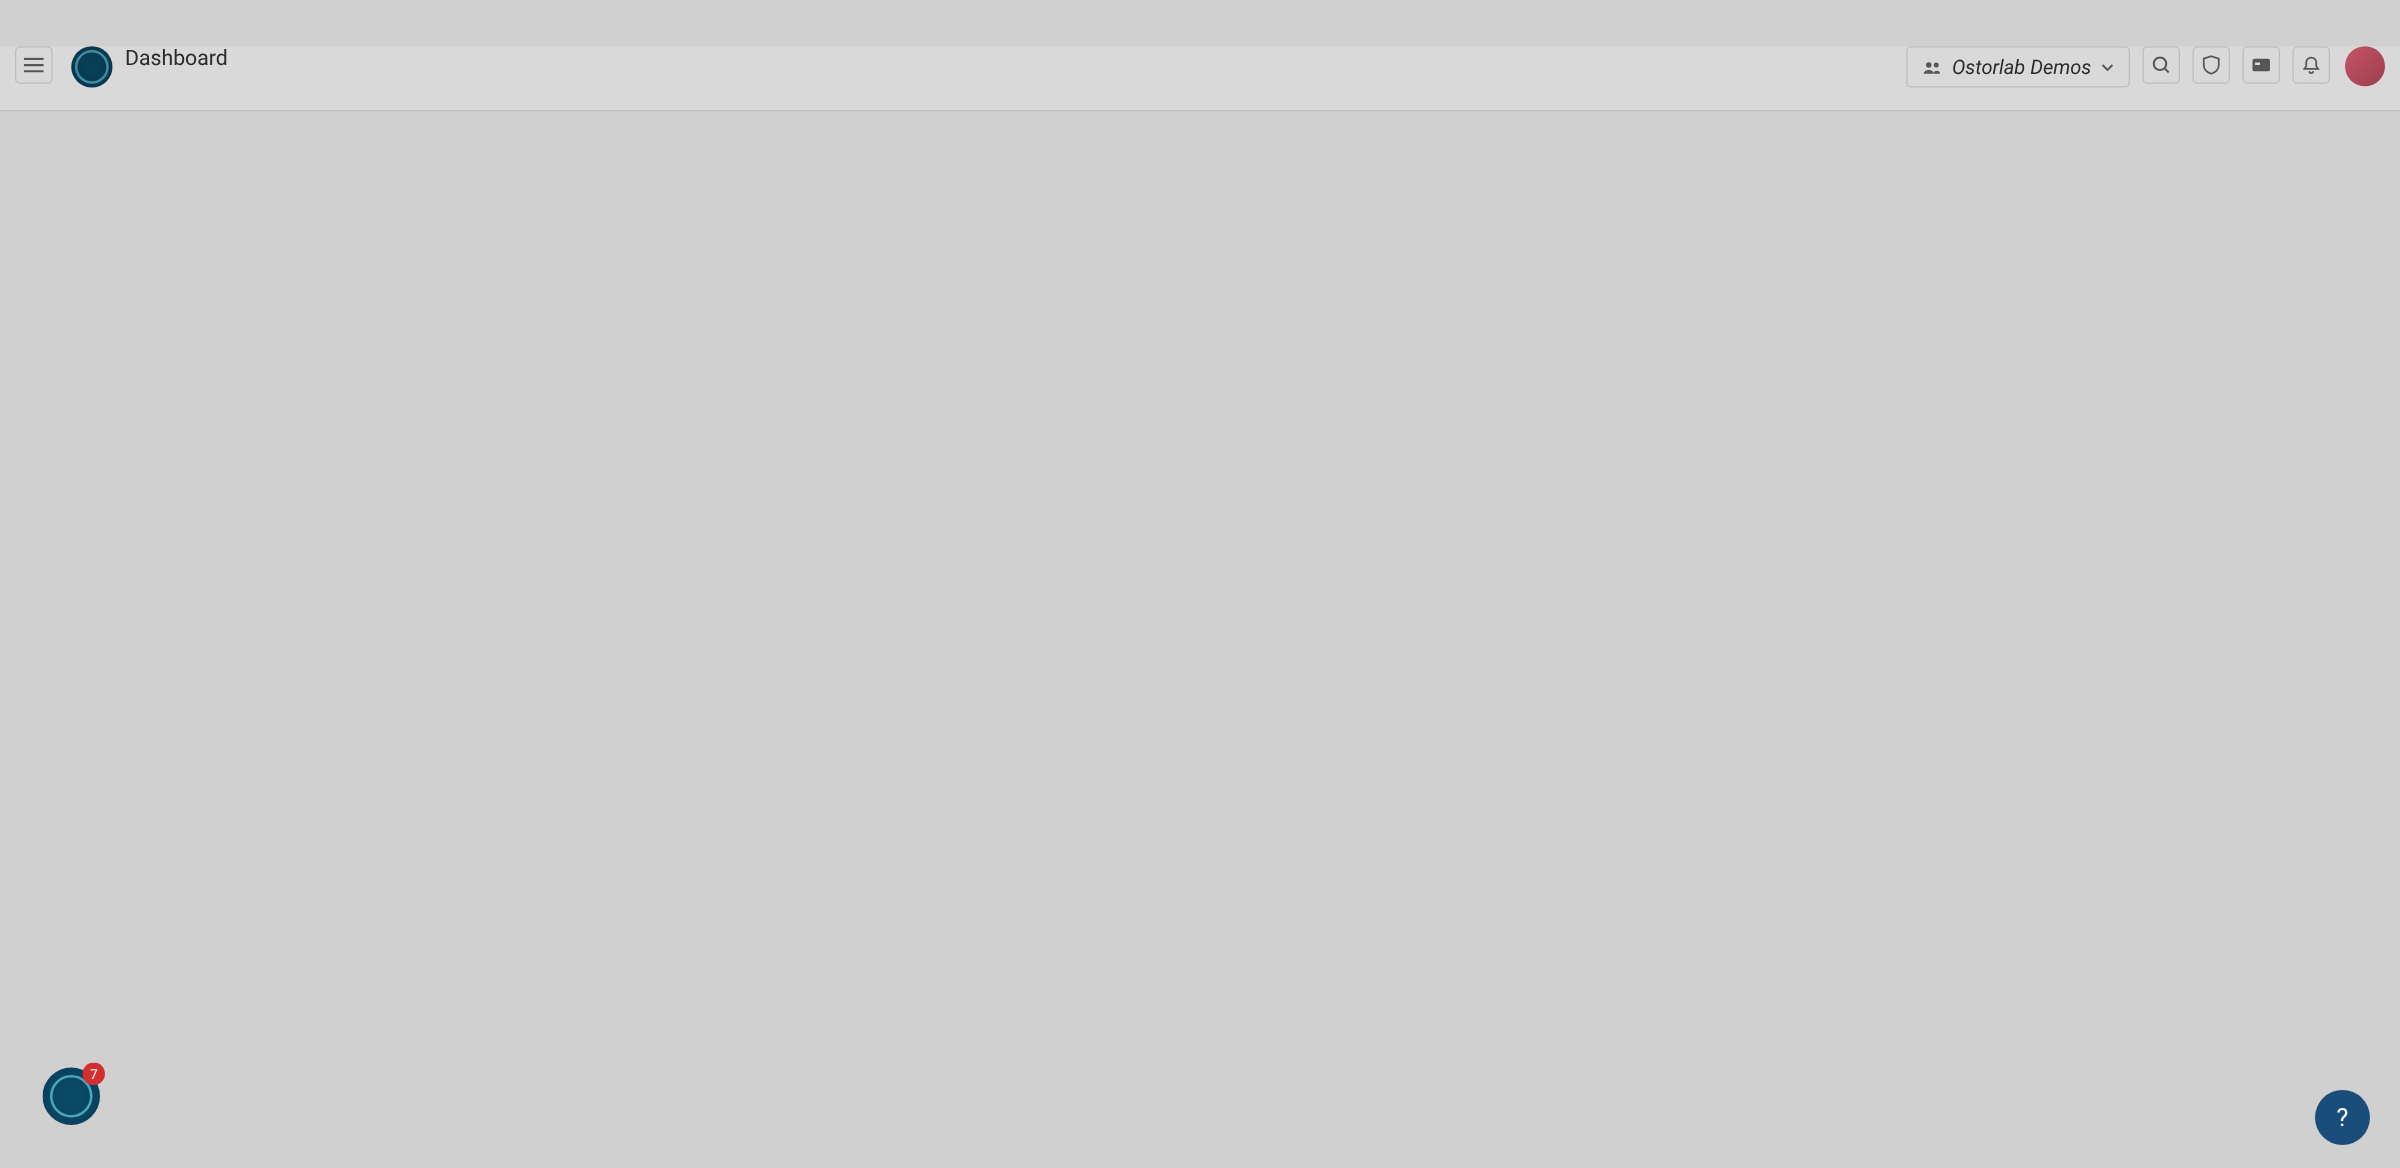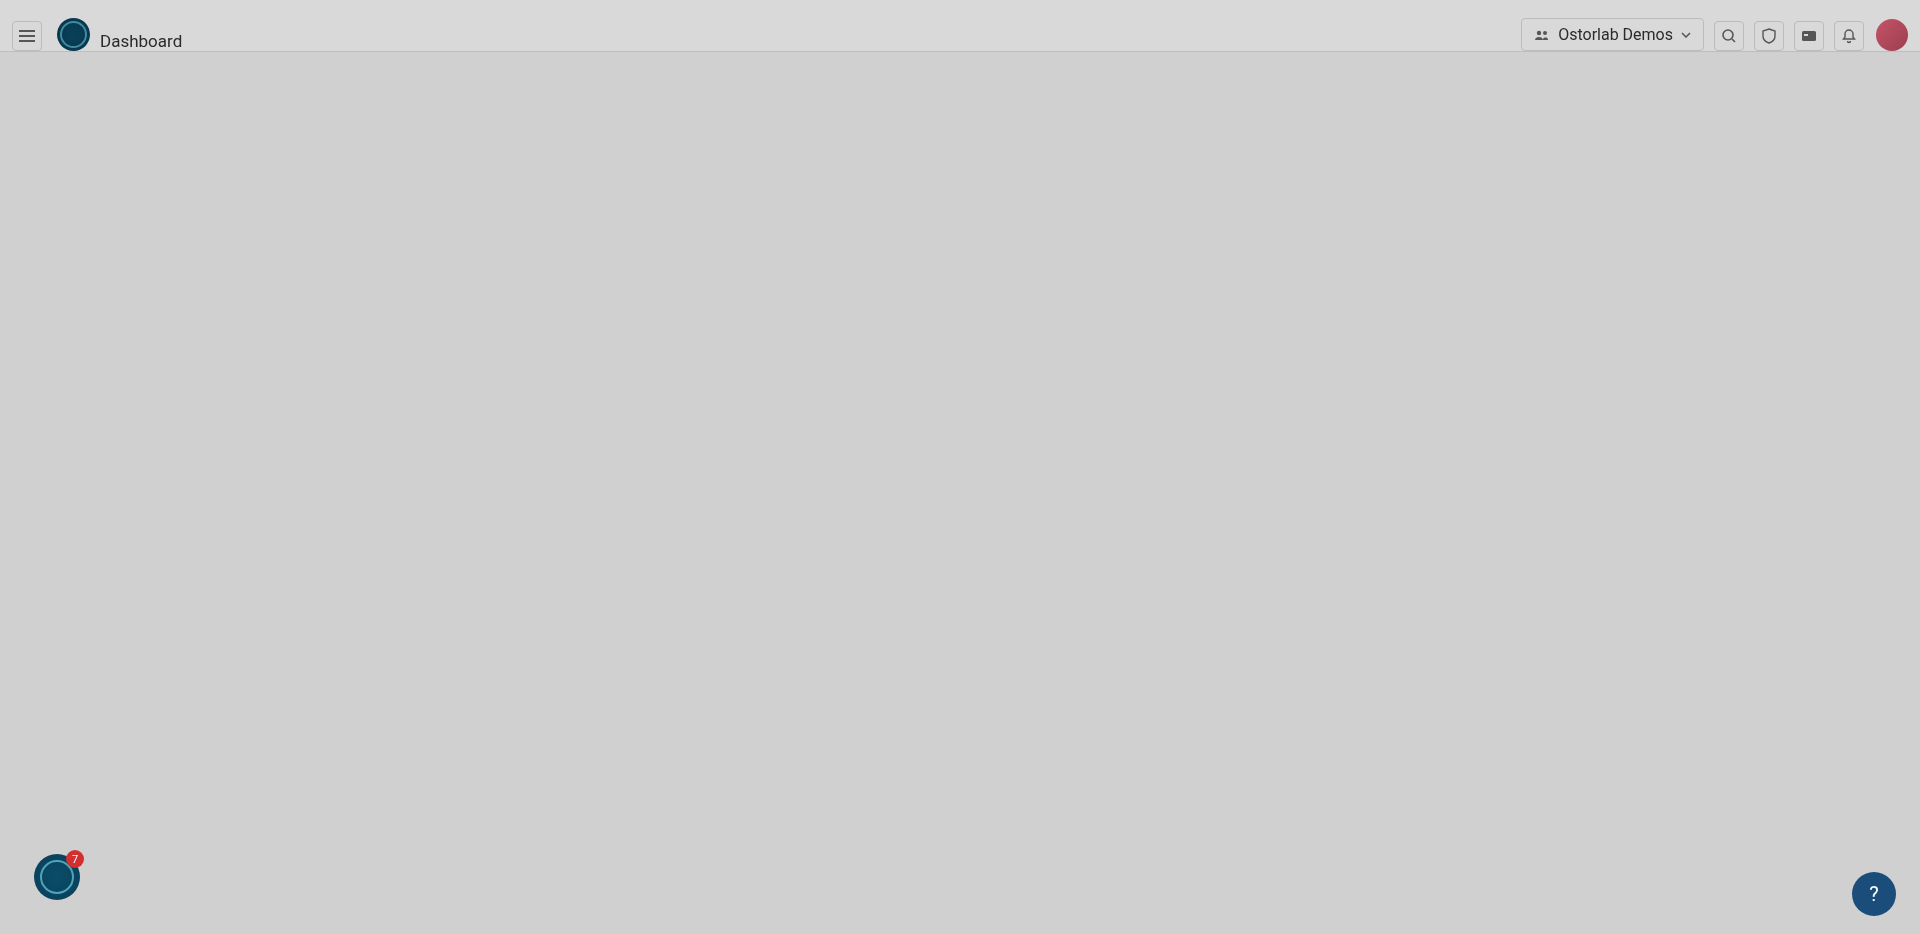--- a/index.html
+++ b/index.html
@@ -1,26 +1,26 @@
 <!DOCTYPE html>
 <html><head>
 <meta charset="utf-8">
 <style>
 * { box-sizing: border-box; margin: 0; padding: 0; }
 body { font-family: -apple-system, BlinkMacSystemFont, 'Segoe UI', Roboto, sans-serif; background: #f5f5f5; color: #333; overflow: hidden; position: relative; }
 .overlay { position: fixed; top:0; left:0; right:0; bottom:0; background: rgba(0,0,0,0.15); z-index: 5; pointer-events: none; }
 
 
-.header { display: flex; align-items: flex-end; height: 52px; padding: 0 12px; background: #fff; border-bottom: 1px solid #e0e0e0; }
+.header { display: flex; align-items: flex-start; height: 52px; padding: 0 12px; background: #fff; border-bottom: 1px solid #e0e0e0; margin-top: 37px; }
 .menu-btn { width: 30px; height: 30px; border: 1px solid #ddd; border-radius: 4px; display:flex; align-items:center; justify-content:center; cursor:pointer; }
 .logo-circle { width: 33px; height: 33px; border-radius: 50%; background: radial-gradient(circle at center, #0a4d68, #0a3d5a); margin-left: 15px; position:relative; display:flex; align-items:center; justify-content:center; }
 .logo-circle::before { content:''; width:70%; height:70%; border-radius:50%; border:2px solid #4da5b8; }
 .app-title { margin-left: 10px; font-size: 17px; font-weight: 400; color:#333; }
 .spacer { flex: 1; }
-.org-select { display:flex; align-items:center; border:1px solid #ddd; border-radius:4px; padding: 6px 12px; gap:8px; cursor:pointer; }
+.org-select { display:flex; align-items:center; border:1px solid #ddd; border-radius:4px; padding: 6px 12px; gap:8px; cursor:pointer;font-style:italic; }
 .icon-btn { width:30px; height:30px; border:1px solid #ddd; border-radius:4px; margin-left:10px; display:flex; align-items:center; justify-content:center; cursor:pointer; }
 .avatar { width:32px; height:32px; border-radius:50%; background: linear-gradient(135deg,#e8627a,#b84a5e); margin-left:12px; }
 
 
 .content-wrap { position:absolute; top:52px; left:20px; right:20px; bottom:0; overflow:hidden; }
 .highlight-border { position:absolute; border:6px solid #f2c744; border-radius:4px; background:#fff; z-index:15; pointer-events:none; }
 
 
 .arrow-svg { position:absolute; z-index:30; pointer-events:none; }
 

